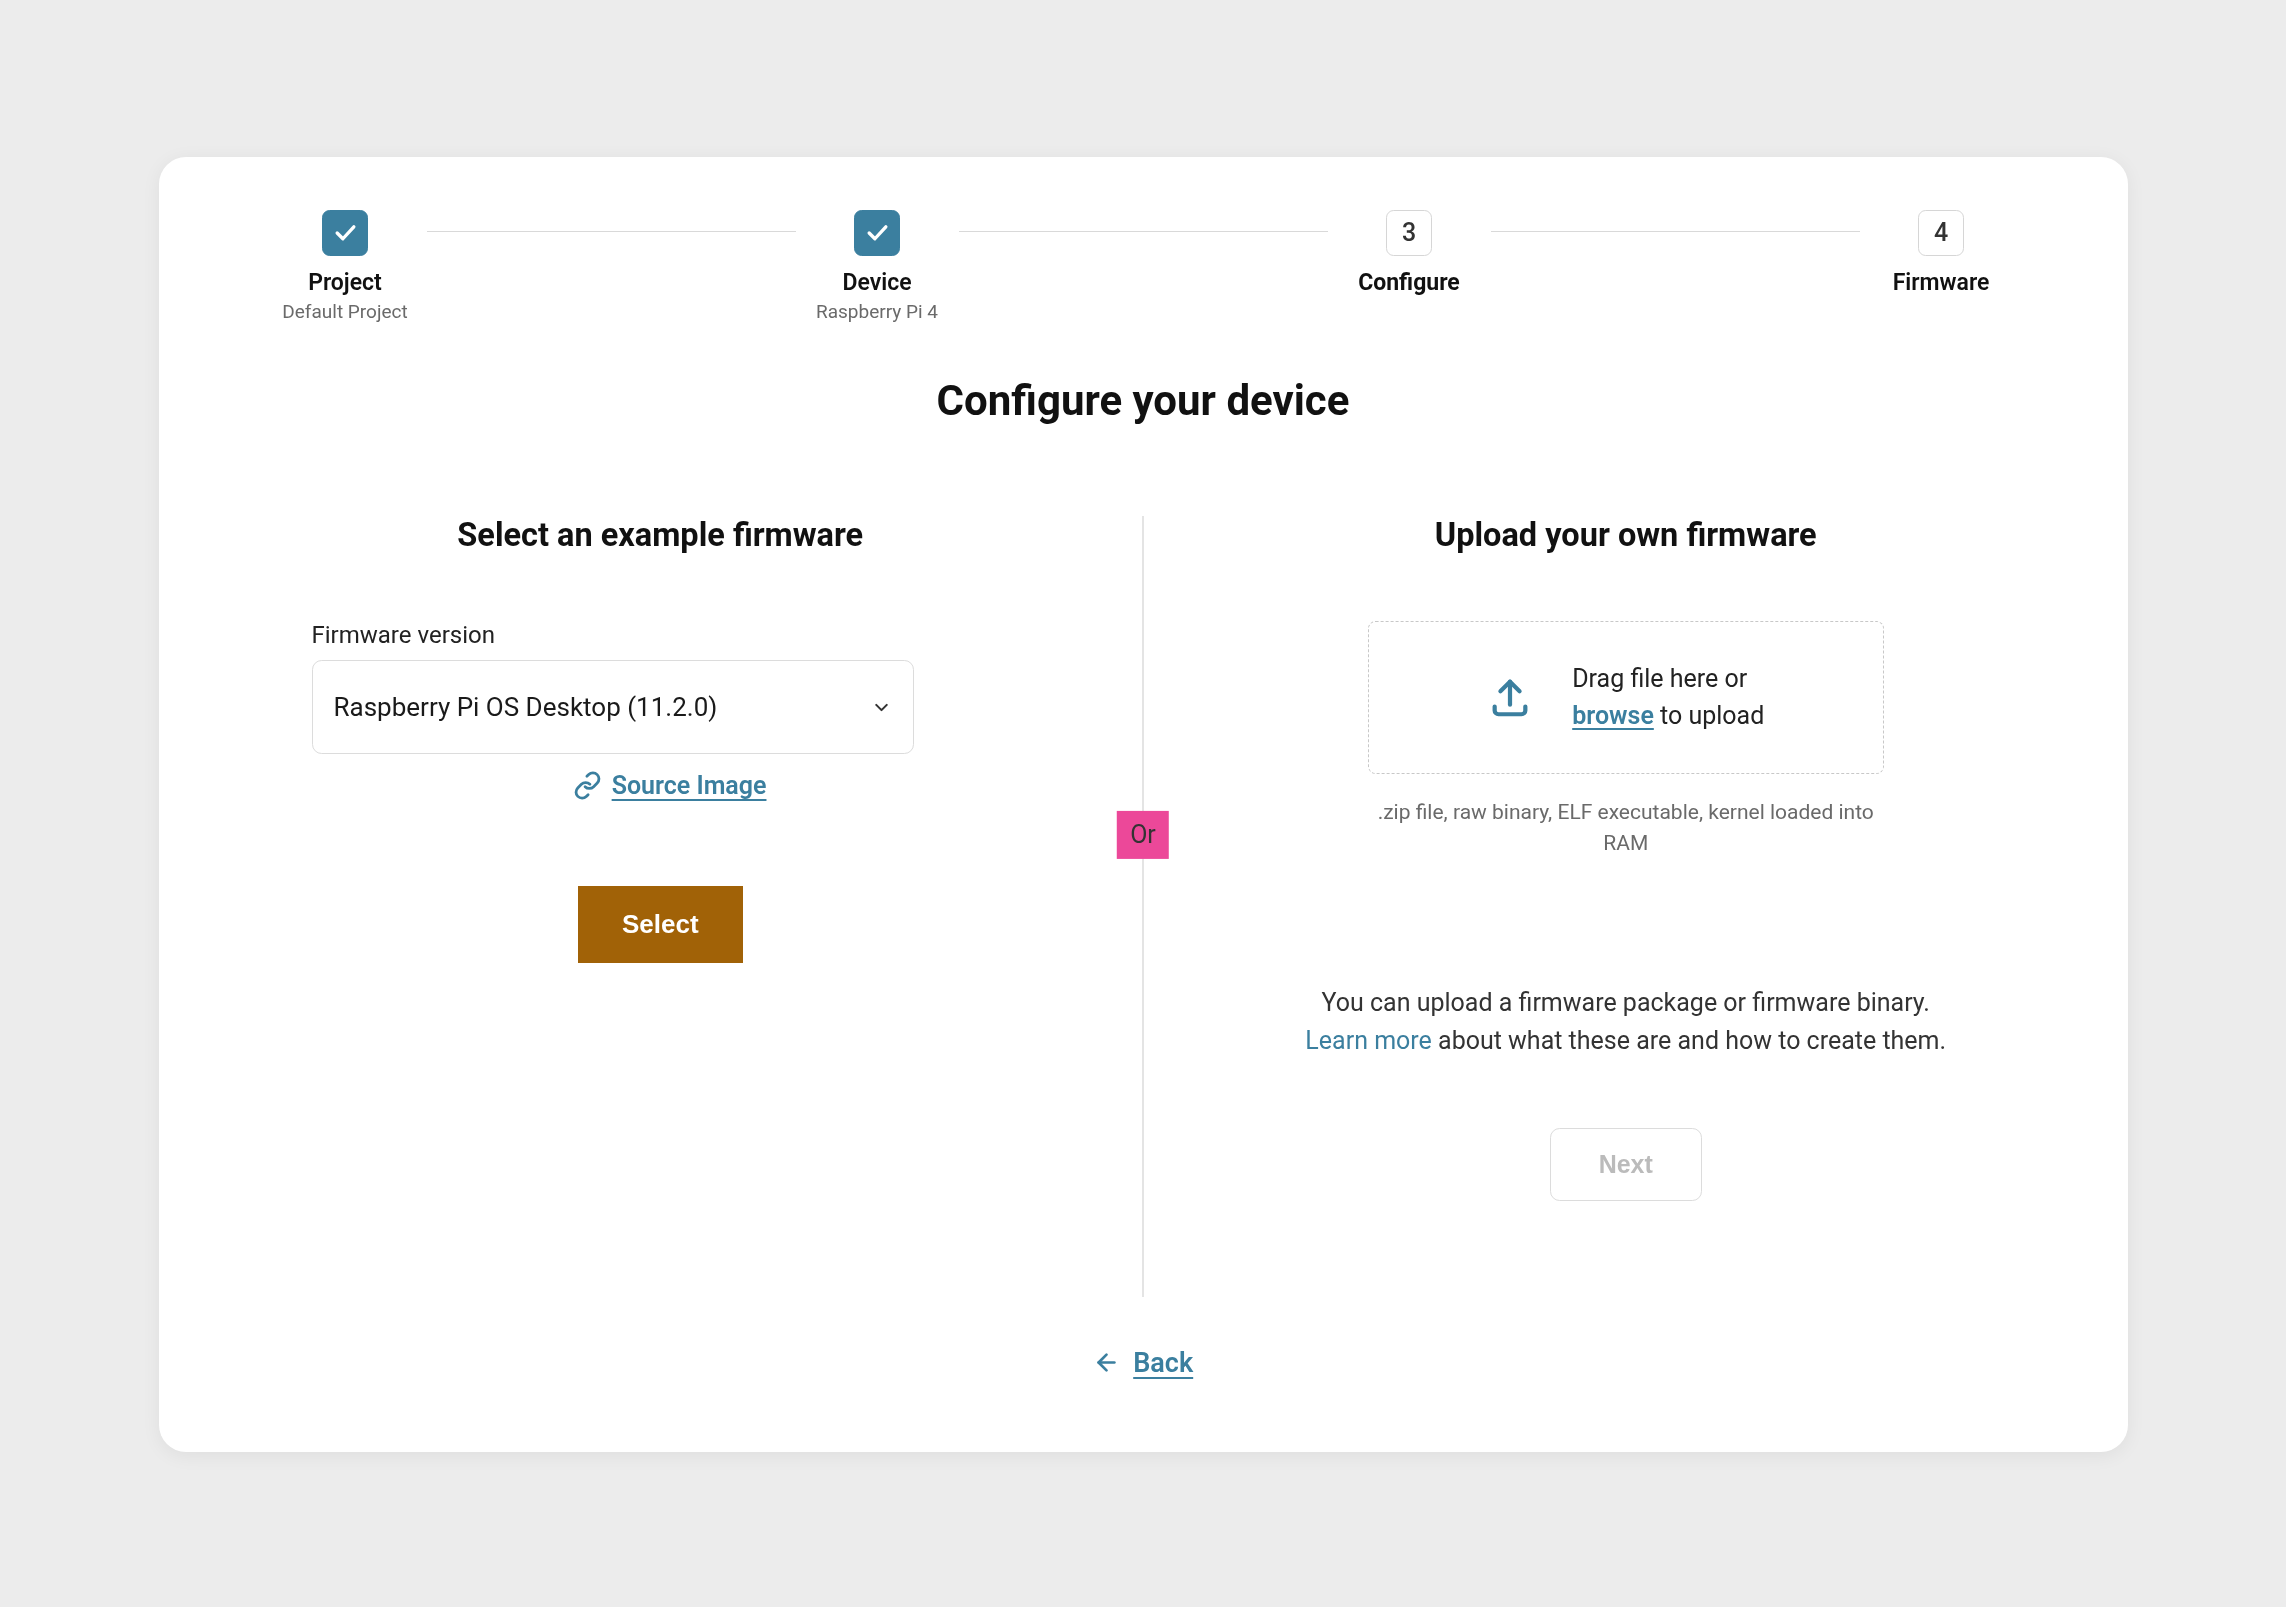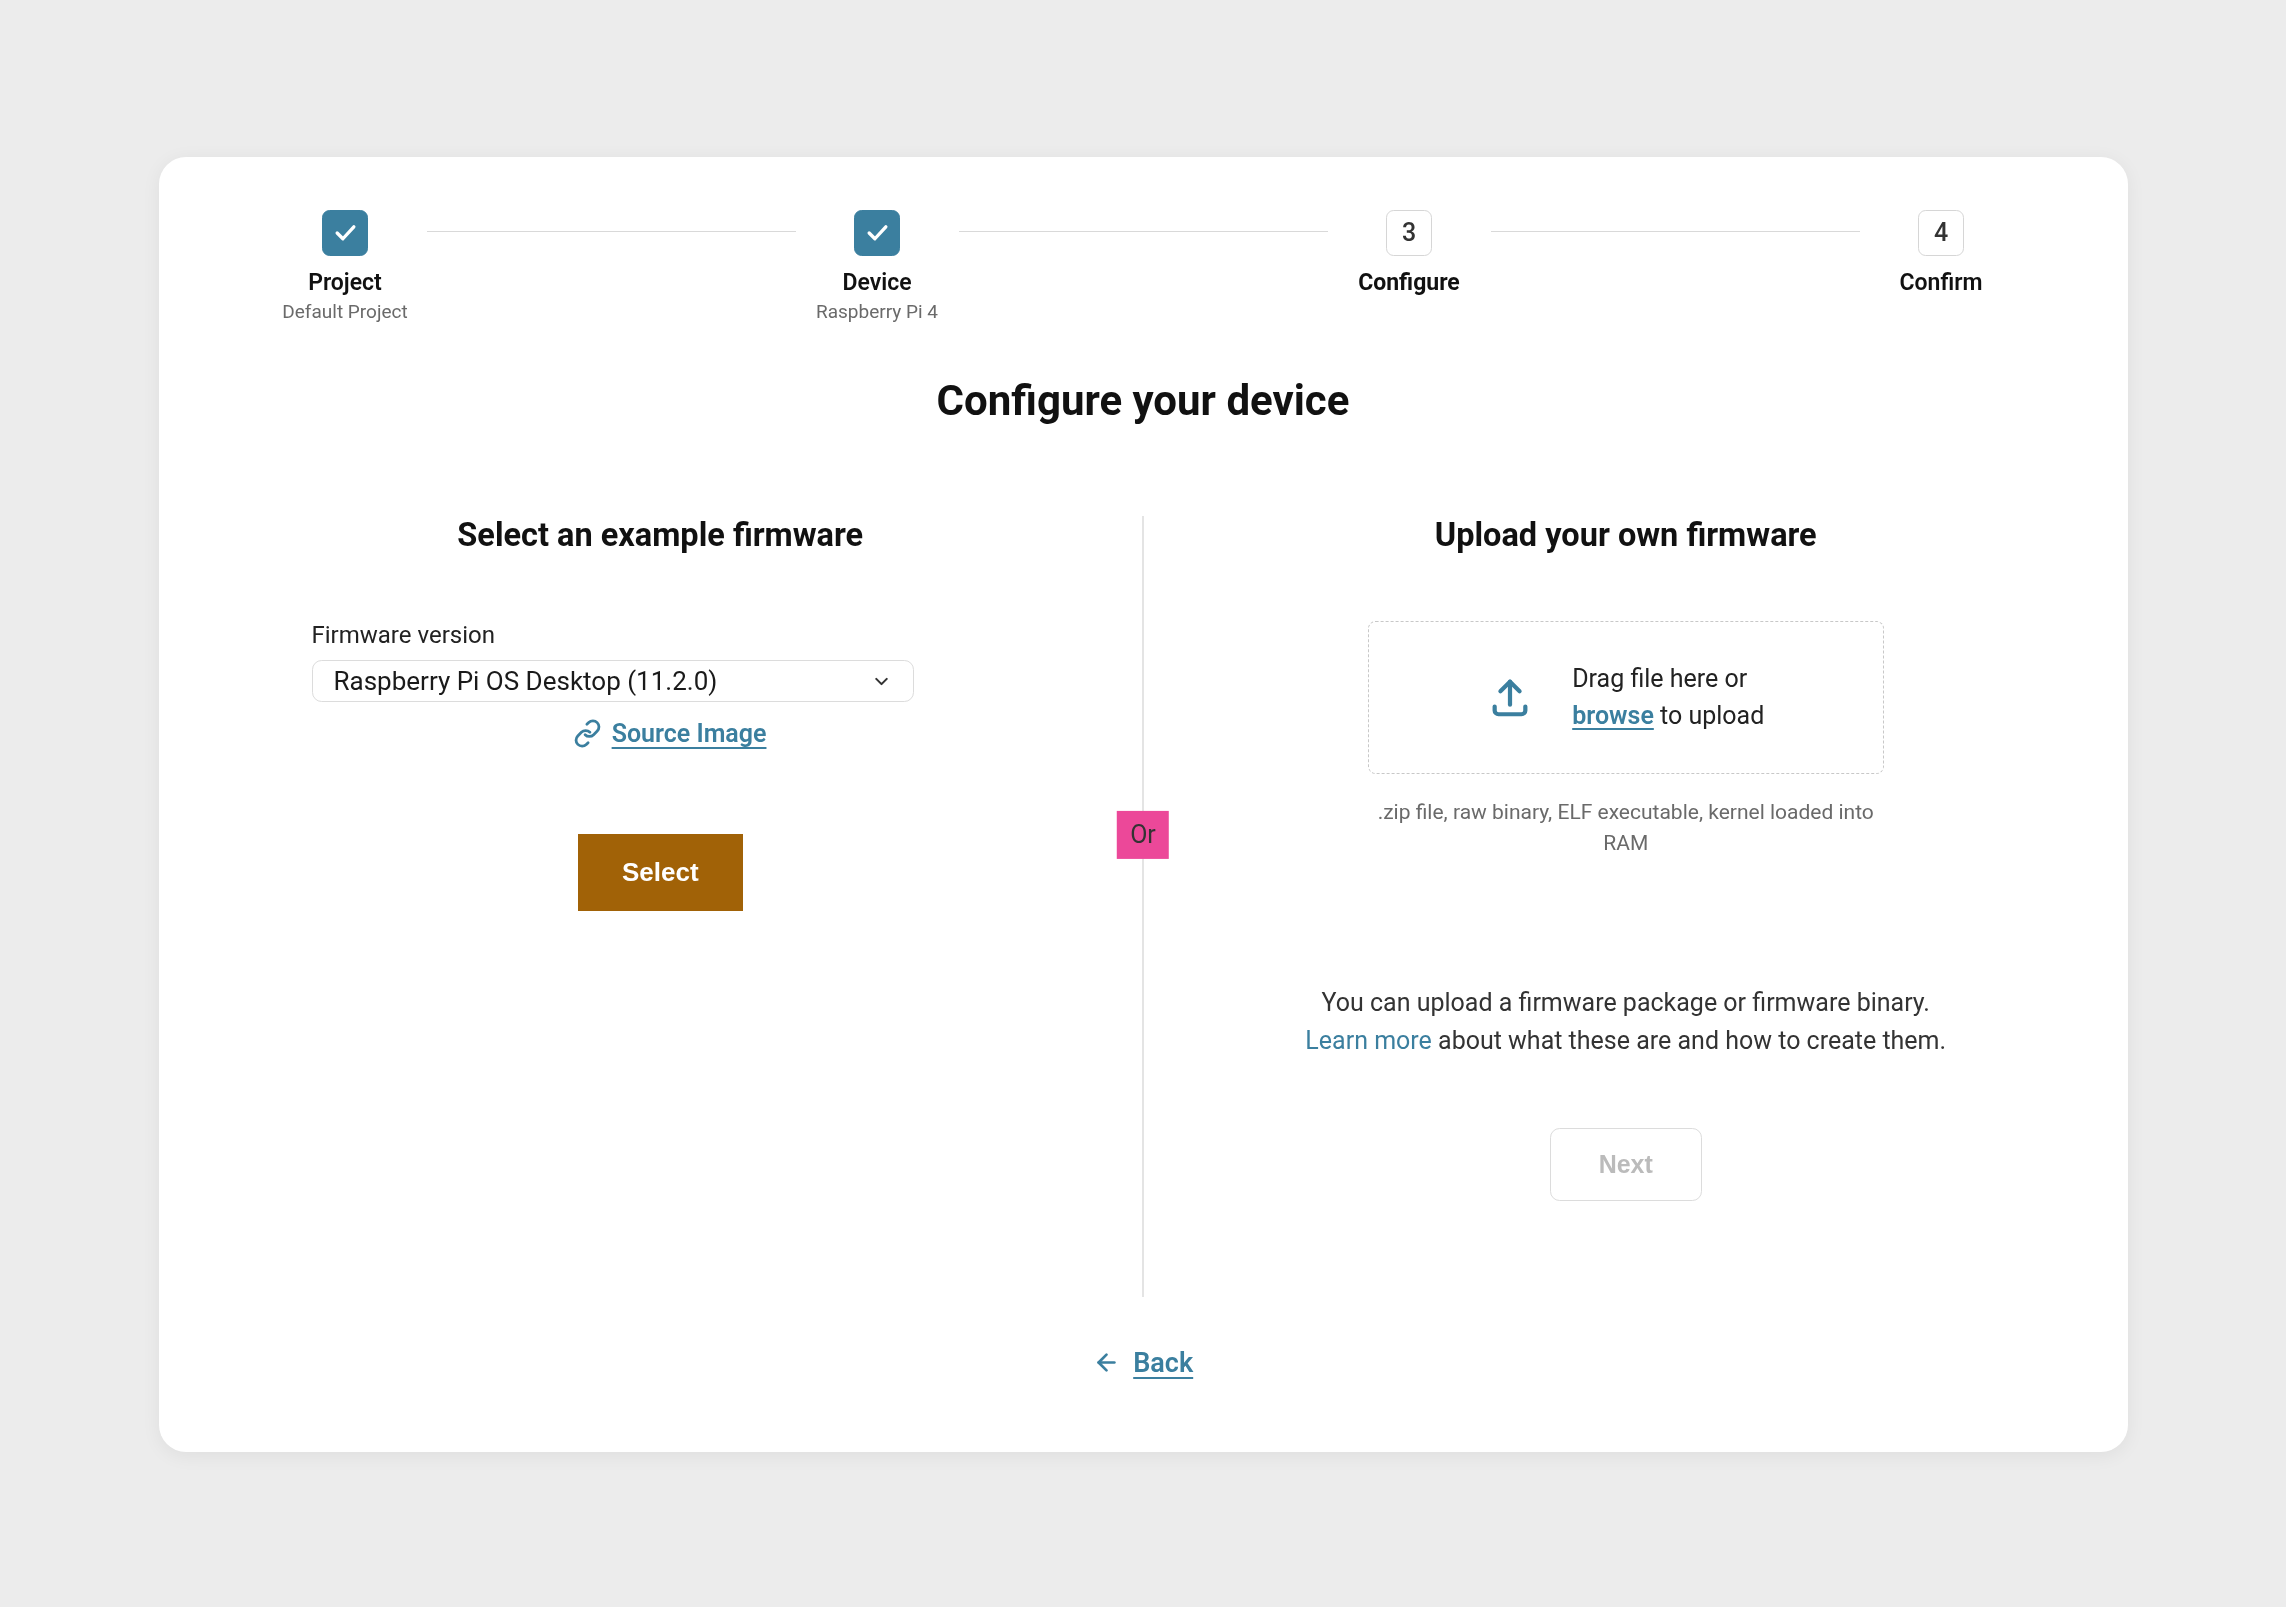--- a/index.html
+++ b/index.html
@@ -80,21 +80,21 @@
   align-self:flex-start;
   margin-left: 19px;
 }
 .field-label {
   font-size:24px; color:#222; margin-bottom:11.5px; display:block;
 }
 .select {
   display:flex; align-items:center; justify-content:space-between;
   font-size:26px; color:#1a1a1a;
   background:#fff; border:1.4px solid #dcdcdc; border-radius:9.6px;
-  padding:5px 21px;
+  padding:31px 21px;
   cursor:pointer;
   width: 100%;
 }
 .chev { width:21px; height:21px; }
 .source-link-row {
   margin-top:17px; display:flex; align-items:center; gap:9.6px;
   justify-content:center; width:602px; margin-left:19px;
 }
 .source-link {
   color:#3b7f9f; font-size:25px; font-weight:600;
@@ -168,21 +168,21 @@
       <div class="step-sub">Raspberry Pi 4</div>
     </div>
     <div class="connector"></div>
     <div class="step active">
       <div class="step-box">3</div>
       <div class="step-label">Configure</div>
     </div>
     <div class="connector"></div>
     <div class="step">
       <div class="step-box">4</div>
-      <div class="step-label">Confirm</div>
+      <div class="step-label">Firmware</div>
     </div>
   </div>
 
   <h1 class="page-title">Configure your device</h1>
 
   <div class="cols">
     <div class="vsep"></div>
     <div class="or-badge">Or</div>
 
     <div class="col-left">

